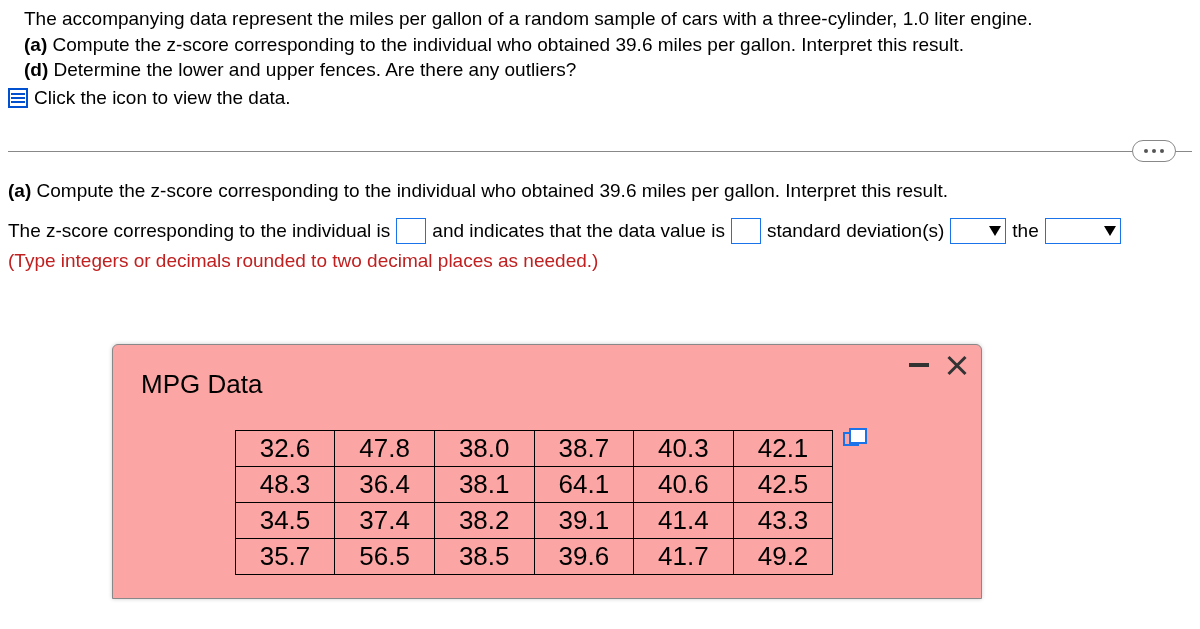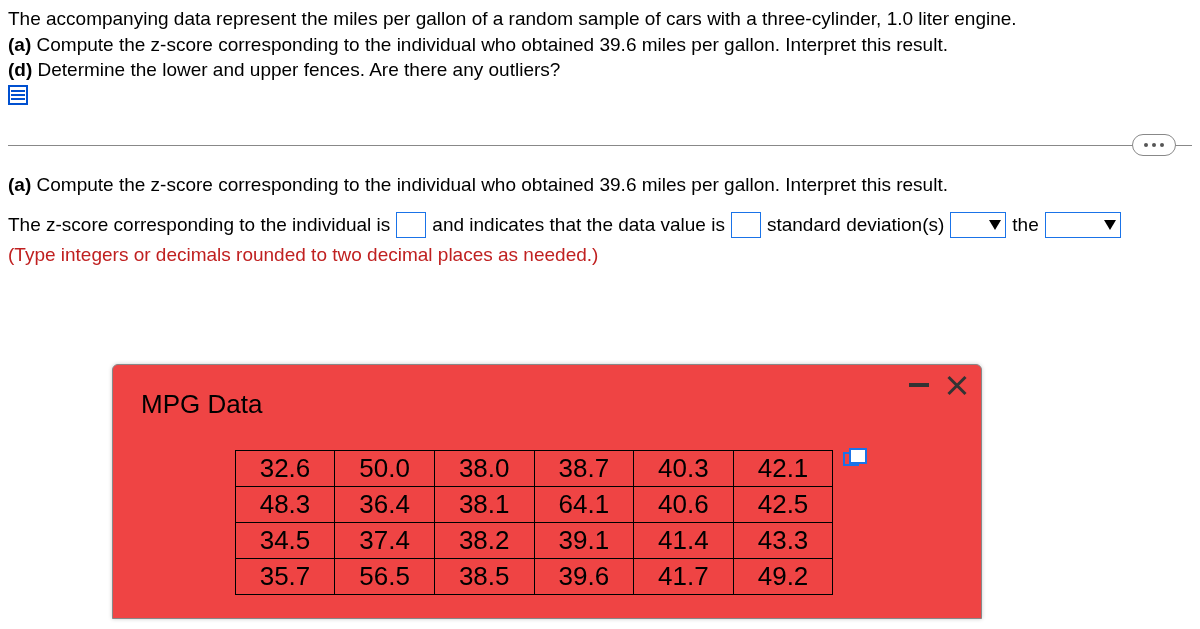--- a/index.html
+++ b/index.html
@@ -15,20 +15,21 @@
       width: 1200px;
       height: 629px;
       position: relative;
       padding: 6px 8px;
     }
     .problem-text {
       line-height: 1.35;
     }
     .problem-line {
       display: block;
+      margin-left: 16px;
     }
     .part-label {
       font-weight: bold;
       display: inline;
     }
     .icon-row {
       display: flex;
       align-items: center;
       gap: 6px;
       margin-top: 2px;
@@ -116,26 +117,26 @@
     .dropdown-wide {
       min-width: 76px;
     }
     .hint-text {
       color: #c02020;
       margin-top: 0px;
     }
     .modal {
       position: absolute;
       left: 112px;
-      top: 364px;
+      top: 344px;
       width: 870px;
       height: 255px;
       border: 1px solid #888;
       border-radius: 6px 6px 0 0;
-      background: #ef4444;
+      background: #fca5a5;
       box-shadow: 0 0 4px rgba(0,0,0,0.2);
       padding: 24px 28px;
     }
     .modal-controls {
       position: absolute;
       right: 14px;
       top: 10px;
       display: flex;
       gap: 18px;
       align-items: center;
@@ -216,20 +217,21 @@
   <span class="problem-line">
     <span class="part-label">(d)</span>
     <span>Determine the lower and upper fences. Are there any outliers?</span>
   </span>
   <div class="icon-row">
     <span class="data-icon">
       <span class="row"></span>
         <span class="row"></span>
         <span class="row"></span>
     </span>
+    <span>Click the icon to view the data.</span>
   </div>
 </div>
 
 <div class="divider-wrap">
   <hr class="divider-line">
   <div class="divider-badge">
     <span class="dot"></span>
       <span class="dot"></span>
       <span class="dot"></span>
   </div>
@@ -263,21 +265,21 @@
   <div class="modal-controls">
     <div class="minimize-icon"></div>
     <div class="close-icon"></div>
   </div>
   <div class="modal-title">MPG Data</div>
   <div class="data-table-wrap">
     <table class="data-table">
       <tbody id="mpg-tbody">
           <tr>
             <td>32.6</td>
-            <td>50.0</td>
+            <td>47.8</td>
             <td>38.0</td>
             <td>38.7</td>
             <td>40.3</td>
             <td>42.1</td>
           </tr>
           <tr>
             <td>48.3</td>
             <td>36.4</td>
             <td>38.1</td>
             <td>64.1</td>

